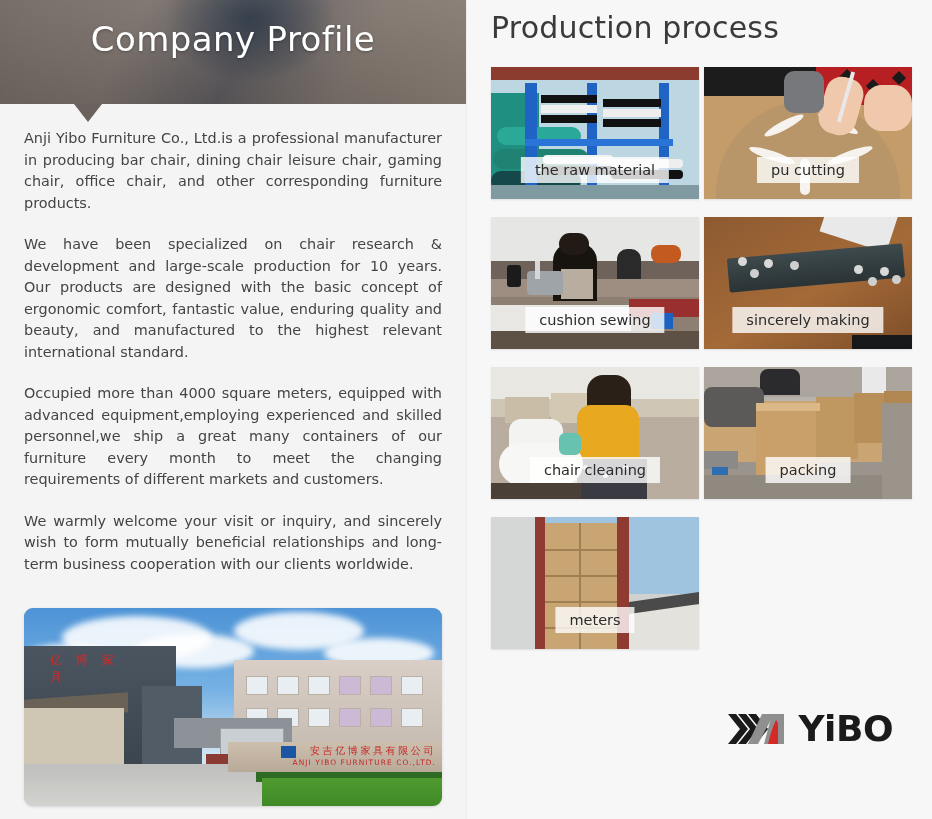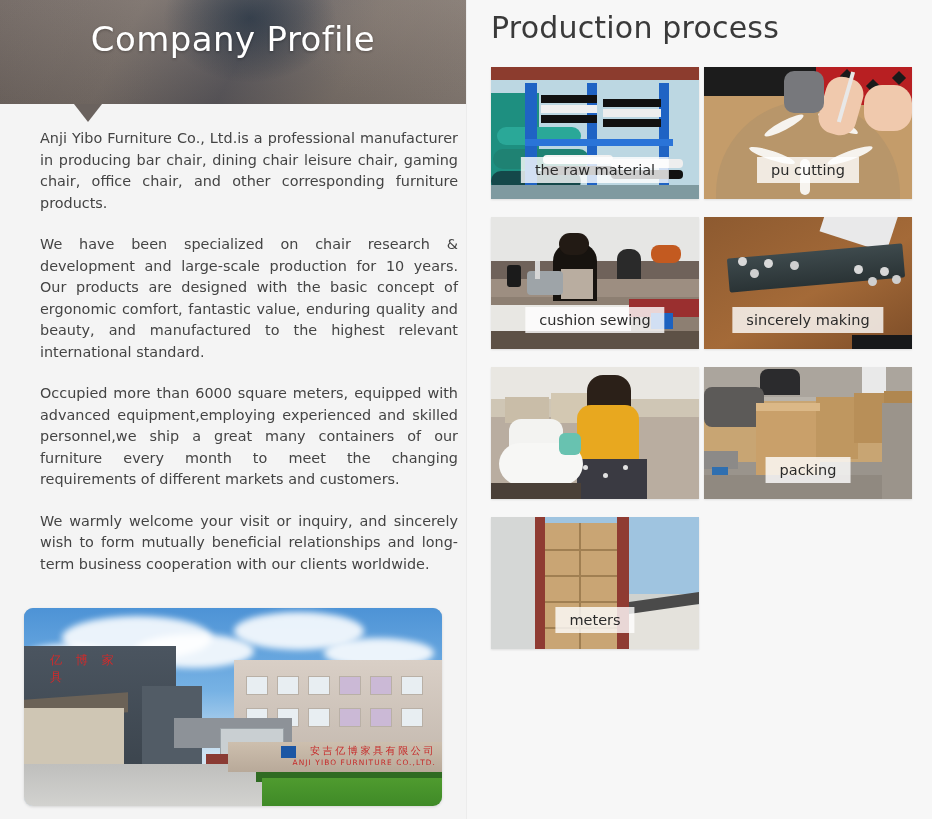--- a/index.html
+++ b/index.html
@@ -32,21 +32,21 @@
     text-shadow:0 1px 3px rgba(0,0,0,.30);
     font-family:"DejaVu Sans","Liberation Sans",sans-serif;
     z-index:3;
   }
   .banner-notch{
     position:absolute;left:74px;top:104px;width:0;height:0;
     border-left:14px solid transparent;border-right:14px solid transparent;
     border-top:18px solid #6a625e;z-index:4;
   }
 
-  .body-copy{position:absolute;left:40px;top:128px;width:418px;}
+  .body-copy{position:absolute;left:24px;top:128px;width:418px;}
   .body-copy p{
     margin:0 0 20px 0;
     font-size:14.4px;line-height:21.5px;color:#444;
     text-align:justify;text-justify:inter-word;
     font-family:"DejaVu Sans","Liberation Sans",sans-serif;
   }
   .body-copy p:last-child{margin-bottom:0;}
 
   
   .factory{
@@ -137,21 +137,21 @@
   <div class="left">
 
     <div class="banner">
       <div class="banner-title">Company Profile</div>
     </div>
     <div class="banner-notch"></div>
 
     <div class="body-copy">
       <p>Anji Yibo Furniture Co., Ltd.is a professional manufacturer in producing bar chair, dining chair leisure chair, gaming chair, office chair,  and other corresponding furniture products.</p>
       <p>We have been specialized on chair research &amp; development and large-scale production for 10 years. Our products are designed with the basic concept of ergonomic comfort, fantastic value, enduring quality and beauty, and manufactured to the highest relevant international standard.</p>
-      <p>Occupied more than 6000 square meters, equipped with advanced equipment,employing experienced and skilled personnel,we ship a great many containers of our furniture every month to meet the changing requirements of different markets and customers.</p>
+      <p>Occupied more than 4000 square meters, equipped with advanced equipment,employing experienced and skilled personnel,we ship a great many containers of our furniture every month to meet the changing requirements of different markets and customers.</p>
       <p>We warmly welcome your visit or inquiry, and sincerely wish to form mutually beneficial relationships and long-term business cooperation with our clients worldwide.</p>
     </div>
 
     <div class="factory">
       <div class="sky"></div>
       <div class="cloud c1"></div>
       <div class="cloud c2"></div>
       <div class="cloud c3"></div>
       <div class="cloud c4"></div>
       <div class="cloud c5"></div>
@@ -295,20 +295,21 @@
         <div class="blk" style="left:86px;top:38px;width:62px;height:62px;background:#e8a81f;border-radius:14px 14px 0 0;"></div>
         <div class="blk" style="left:86px;top:92px;width:70px;height:40px;background:#3a3a42;"></div>
         <div class="blk" style="left:92px;top:98px;width:5px;height:5px;background:#e2e2e2;border-radius:50%;"></div>
         <div class="blk" style="left:112px;top:106px;width:5px;height:5px;background:#e2e2e2;border-radius:50%;"></div>
         <div class="blk" style="left:132px;top:98px;width:5px;height:5px;background:#e2e2e2;border-radius:50%;"></div>
         <div class="blk" style="left:18px;top:52px;width:54px;height:42px;background:#f3f3f1;border-radius:12px;"></div>
         <div class="blk" style="left:8px;top:76px;width:84px;height:42px;background:#f7f7f5;border-radius:22px;"></div>
         <div class="blk" style="left:68px;top:66px;width:22px;height:22px;background:#68c2b0;border-radius:6px;"></div>
         <div class="blk" style="left:0;bottom:0;width:90px;height:16px;background:#4a4038;"></div>
       </div>
+      <div class="cap">chair cleaning</div>
     </div>
 
 
 
     <div class="card">
       <div class="ph ph-pack">
         <div class="blk" style="left:0;top:0;width:208px;height:30px;background:#aba59d;"></div>
         <div class="blk" style="left:56px;top:2px;width:40px;height:26px;background:#2b2b2d;border-radius:8px 8px 0 0;"></div>
         <div class="blk" style="right:26px;top:0;width:24px;height:26px;background:#e9e9e9;"></div>
         <div class="blk" style="left:0;top:20px;width:60px;height:40px;background:#5c5a58;border-radius:8px;"></div>
@@ -338,14 +339,30 @@
         <div class="blk" style="left:54px;top:110px;width:72px;height:2px;background:#a07f52;"></div>
         <div class="blk" style="left:88px;top:6px;width:2px;height:126px;background:#a07f52;"></div>
         <div class="blk" style="left:138px;bottom:0;width:70px;height:44px;background:#e4e2dc;"></div>
         <div class="blk" style="left:138px;top:80px;width:70px;height:12px;background:#4a4a4a;transform:skewY(-8deg);"></div>
       </div>
       <div class="cap">meters</div>
     </div>
 
   </div>
 
+  <div class="logo">
+    <div class="logo-mark">
+      <svg width="64" height="42" viewBox="0 0 64 42" xmlns="http://www.w3.org/2000/svg">
+        <g fill="#1a1a1a">
+          <polygon points="0,6 8,6 20,21 8,36 0,36 12,21"></polygon>
+          <polygon points="10,6 18,6 30,21 18,36 10,36 22,21"></polygon>
+          <polygon points="20,6 28,6 40,21 28,36 20,36 32,21"></polygon>
+        </g>
+        <polygon points="34,6 46,6 30,36 20,36" fill="#8f8f8f"></polygon>
+        <polygon points="44,6 56,6 56,36 36,36" fill="#8f8f8f"></polygon>
+        <path d="M48,12 C44,20 42,28 40,36 L50,36 L50,14 Z" fill="#d42a27"></path>
+        <polygon points="46,6 56,6 56,36 50,36 50,16" fill="#8f8f8f"></polygon>
+      </svg>
+    </div>
+    <div class="logo-text">YiBO</div>
+  </div>
 
 </div>
 
 </body></html>

